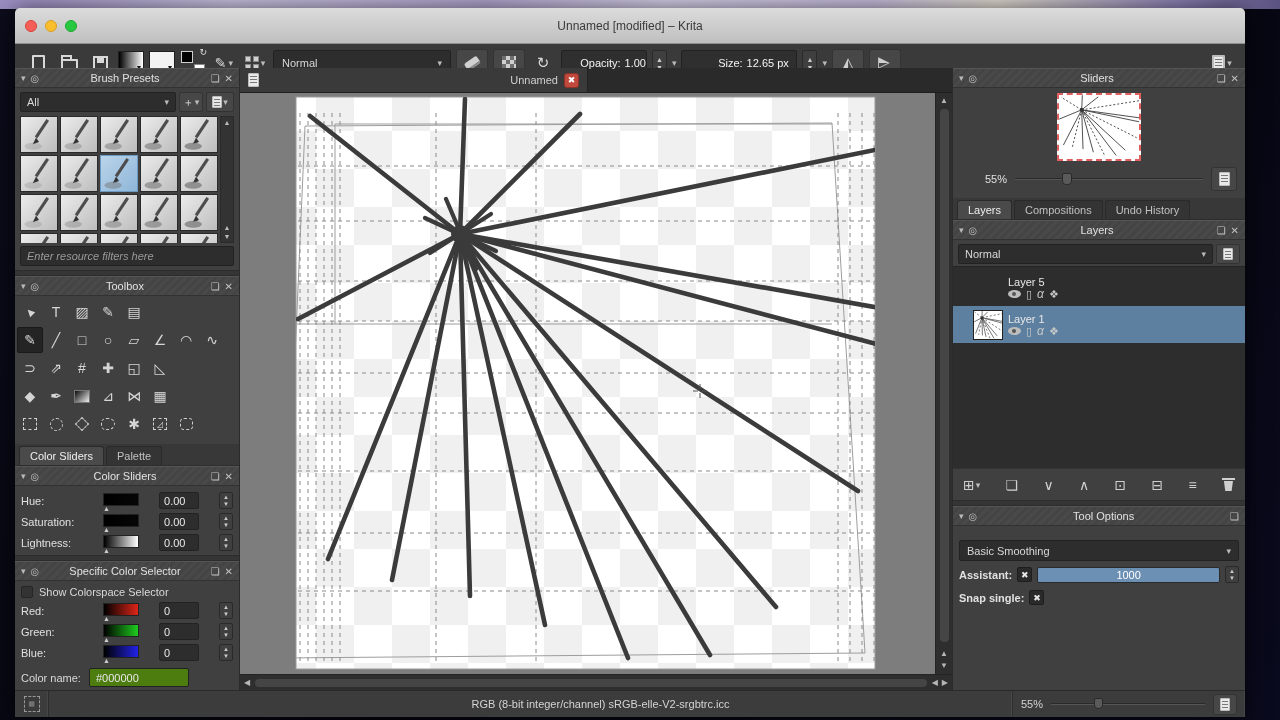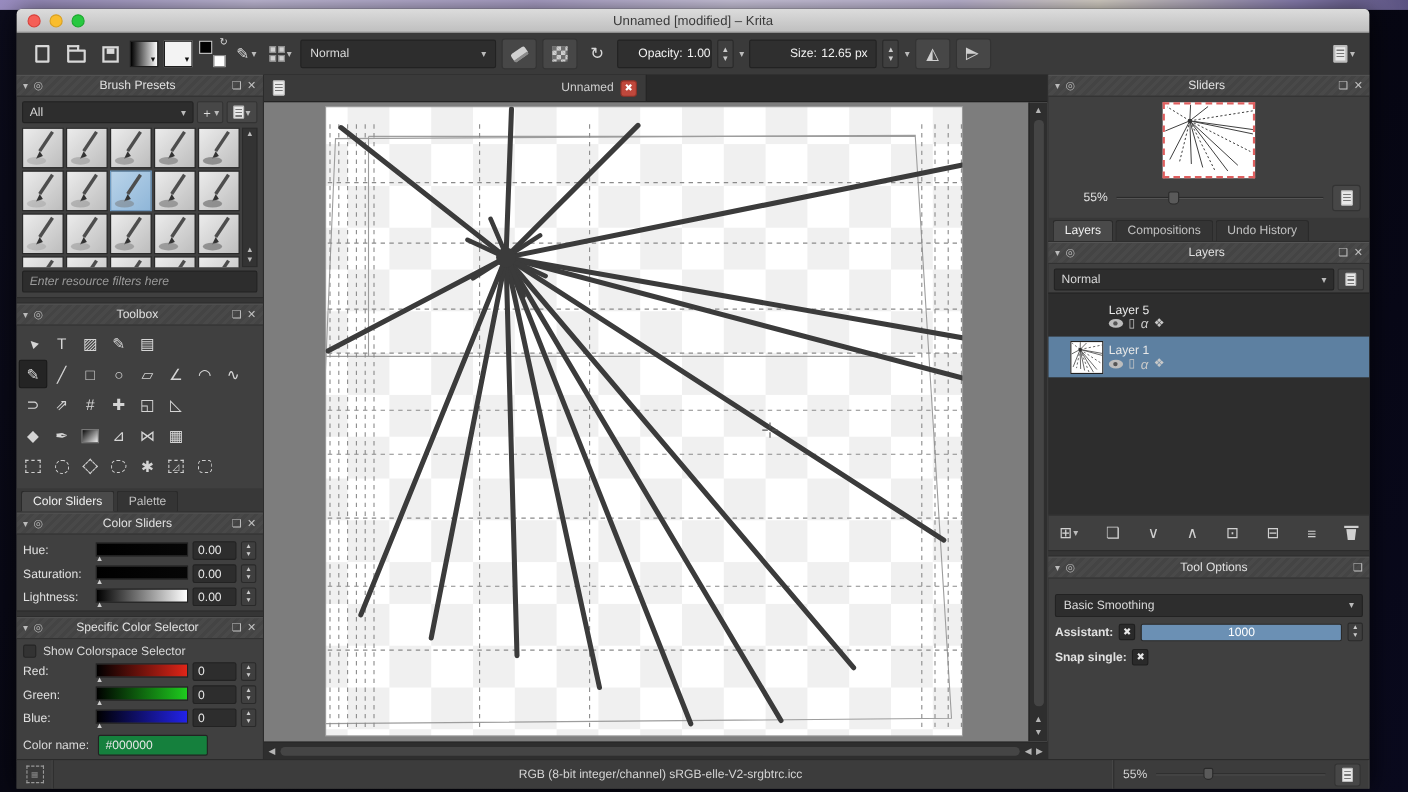--- a/index.html
+++ b/index.html
@@ -6,21 +6,21 @@
   html,body { width:1280px; height:720px; overflow:hidden; }
   body { background:linear-gradient(135deg,#0c0c1c 0%,#060610 55%,#0a0a1e 100%); font-family:"Liberation Sans","DejaVu Sans",sans-serif; }
   .stage { position:relative; width:1280px; height:720px; }
   .top-strip { position:absolute; left:0; top:0; width:1280px; height:9px;
     background:linear-gradient(90deg,#9a8dc2 0%,#cdc6e4 18%,#b4a9d2 38%,#d8d2ea 52%,#c9c0e0 68%,#e3ddd2 78%,#8f84b8 92%,#5a5280 100%); }
   .krita-window { position:absolute; left:15px; top:8px; width:1230px; height:709px;
     background:#3e3e3e; border-radius:5px 5px 0 0; overflow:hidden; color:#d8d8d8; font-size:11px;
     box-shadow:0 2px 24px rgba(0,0,0,.7); }
 
   
-  .titlebar { height:22px; background:linear-gradient(#dcdcdc,#bfbfbf); border-bottom:1px solid #8e8e8e;
+  .titlebar { height:36px; background:linear-gradient(#dcdcdc,#bfbfbf); border-bottom:1px solid #8e8e8e;
     display:flex; align-items:center; position:relative; }
   .traffic { display:flex; gap:8px; margin-left:10px; }
   .tl { width:12px; height:12px; border-radius:50%; }
   .tl.red{background:#f55f57;border:1px solid #d8423c;} .tl.yel{background:#f9bd2e;border:1px solid #d8a024;} .tl.grn{background:#28c840;border:1px solid #1da82f;}
   .win-title { position:absolute; left:0; right:0; text-align:center; color:#3a3a3a; font-size:12px; }
 
   
   .toolbar { height:39px; background:#3a3a3a; border-bottom:1px solid #282828; display:flex; align-items:center; padding:0 10px; gap:5px; }
   .tb-btn { height:28px; min-width:26px; display:flex; align-items:center; justify-content:center; gap:2px; border-radius:3px; color:#d8d8d8; }
   .tb-raised { background:#474747; border:1px solid #333; }
@@ -102,37 +102,37 @@
   .dshape.round2 { border-radius:4px; width:13px; height:12px; }
 
   
   .tab-row { display:flex; align-items:flex-end; height:22px; flex:none; background:#383838; padding:2px 4px 0; gap:2px; border-bottom:1px solid #2d2d2d; }
   .tab { padding:3px 10px 3px; background:#343434; color:#c0c0c0; border:1px solid #2a2a2a; border-bottom:none; border-radius:3px 3px 0 0; white-space:nowrap; }
   .tab.active { background:#4a4a4a; color:#efefef; }
 
   
   .cs-docker { flex:none; }
   .cs-rows { padding:4px 6px 2px; }
-  .cs-row { display:flex; align-items:center; height:21px; gap:4px; }
+  .cs-row { display:flex; align-items:center; height:21px; gap:20px; }
   .cs-label { width:62px; color:#e0e0e0; }
   .cs-bar-wrap { flex:1; position:relative; height:16px; }
   .cs-bar { height:13px; border:1px solid #222; }
   .cs-handle { position:absolute; left:0; bottom:-3px; font-size:7px; color:#ccc; font-style:normal; }
   .grad-black { background:linear-gradient(90deg,#000,#060606); }
   .grad-light { background:linear-gradient(90deg,#000,#fff); }
   .grad-red { background:linear-gradient(90deg,#000,#e02518); }
   .grad-green { background:linear-gradient(90deg,#000,#1ecc1e); }
   .grad-blue { background:linear-gradient(90deg,#000,#2222e8); }
   .cs-val { width:40px; height:17px; background:#2d2d2d; border:1px solid #222; border-radius:2px; display:flex; align-items:center; padding:0 4px; color:#e8e8e8; }
   .cs-spin { display:flex; flex-direction:column; gap:1px; padding:1px 3px; background:#3f3f3f; border:1px solid #2a2a2a; border-radius:2px; }
   .cs-spin i { font-style:normal; font-size:6px; line-height:6px; color:#ccc; }
   .spec-check-row { display:flex; align-items:center; gap:6px; padding:5px 6px 2px; }
   .checkbox { width:12px; height:12px; background:#333; border:1px solid #252525; border-radius:2px; }
   .colorname-row { display:flex; align-items:center; gap:8px; padding:3px 6px; }
-  .colorname-input { width:100px; height:19px; background:#15803d; border:1px solid #222; border-radius:2px; color:#e8e8e8; padding:0 6px; font-size:11px; }
+  .colorname-input { width:100px; height:19px; background:#4d7c0f; border:1px solid #222; border-radius:2px; color:#e8e8e8; padding:0 6px; font-size:11px; }
   .spec-swatch-row { margin-top:2px; border-top:1px solid #333; padding:4px 6px; }
   .sel-swatch { width:16px; height:16px; border:1px dashed #999; background:#3a3a3a; display:flex; align-items:center; justify-content:center; font-size:7px; color:#888; }
 
   
   .canvas-tabbar { height:25px; flex:none; background:#2a2a2a; display:flex; border-bottom:1px solid #1f1f1f; }
   .canvas-tab { width:348px; background:#3a3a3a; border-right:1px solid #222; display:flex; align-items:center; padding:0 8px; gap:6px; }
   .canvas-tab .title { flex:1; text-align:right; color:#cfcfcf; }
   .tab-close { width:15px; height:15px; background:#c0483c; border:1px solid #8e3228; border-radius:3px; color:#fff; font-size:9px; display:flex; align-items:center; justify-content:center; }
   .viewport { flex:1; position:relative; background:#7d7d7d; overflow:hidden; }
   .viewport svg.art { position:absolute; left:0; top:0; }

